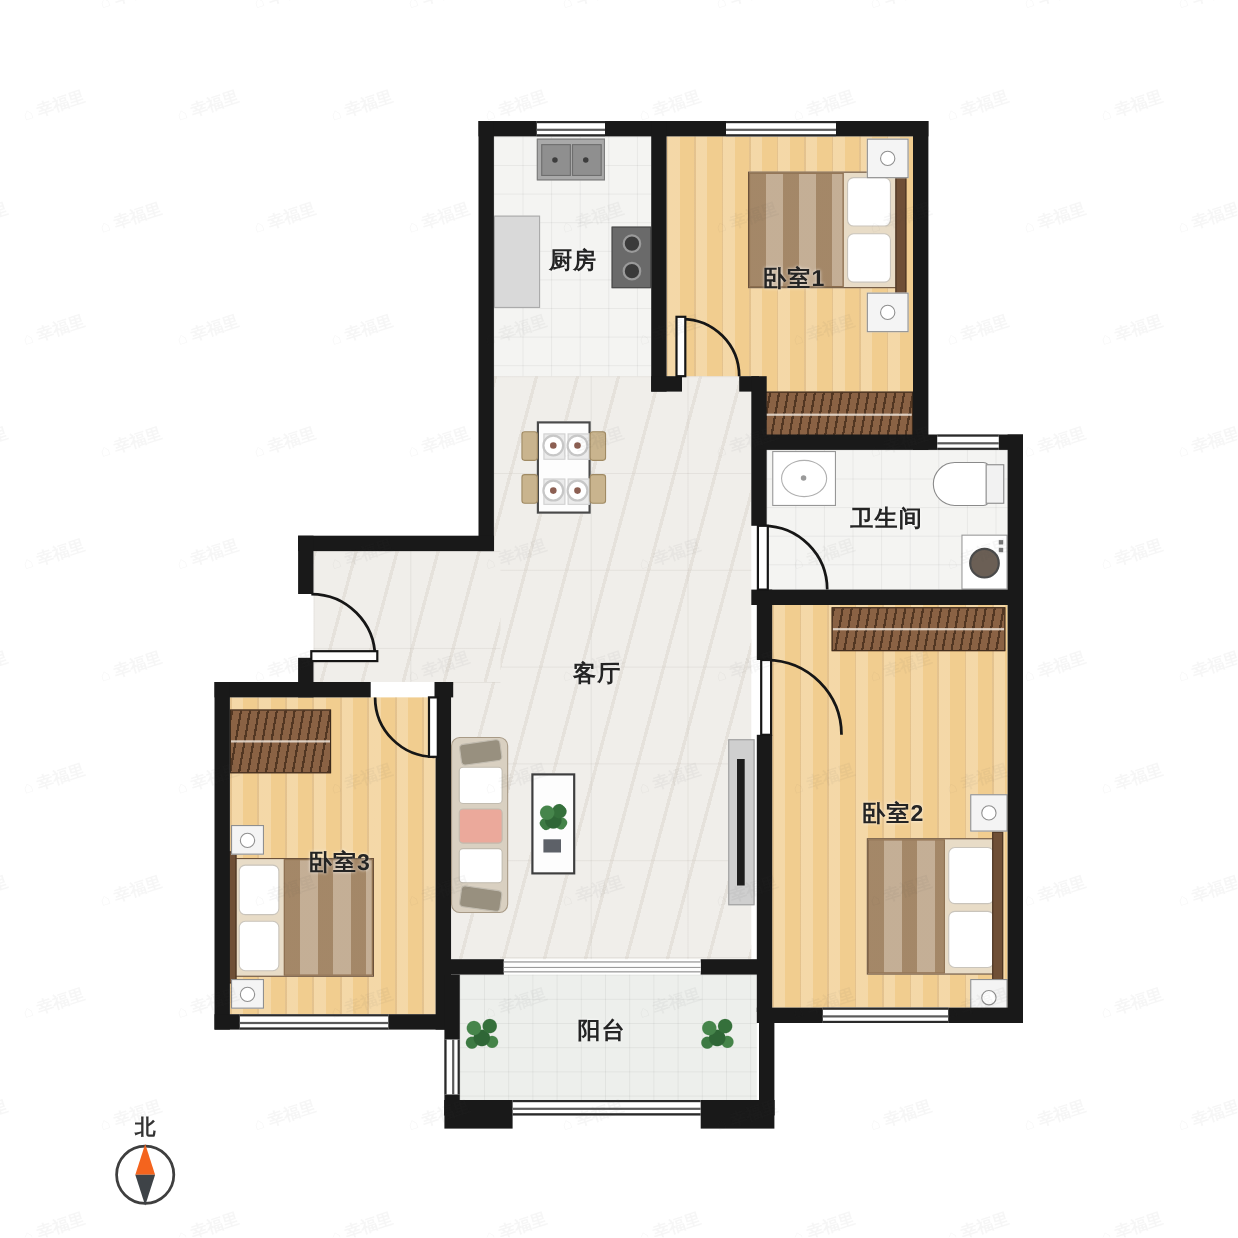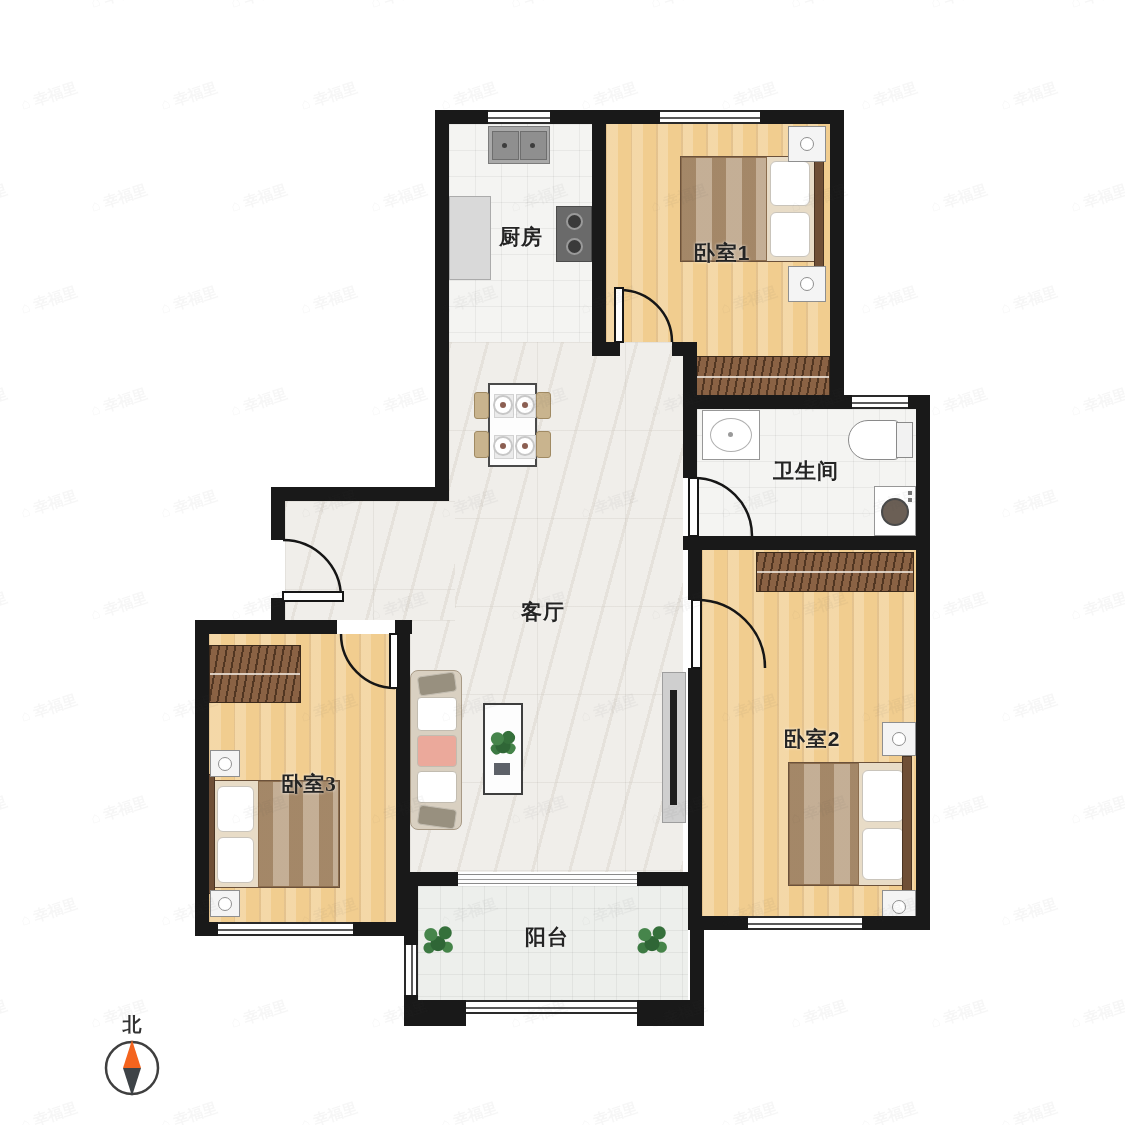--- a/index.html
+++ b/index.html
@@ -235,21 +235,21 @@
   <circle cx="132" cy="1068" r="26" fill="none" stroke="#3f3f3f" stroke-width="2.5"></circle>
   <polygon points="132,1040 141,1068 123,1068" fill="#f4641e"></polygon>
   <polygon points="123,1068 141,1068 132,1096" fill="#3e4347"></polygon>
 </svg>
 
 <div class="room-label" style="left:521px;top:237px;">厨房</div>
 <div class="room-label" style="left:722px;top:253px;">卧室1</div>
 <div class="room-label" style="left:806px;top:471px;">卫生间</div>
 <div class="room-label" style="left:543px;top:612px;">客厅</div>
 <div class="room-label" style="left:812px;top:739px;">卧室2</div>
-<div class="room-label" style="left:309px;top:784px;font-family:Liberation Serif, serif;">卧室3</div>
+<div class="room-label" style="left:309px;top:784px;">卧室3</div>
 <div class="room-label" style="left:547px;top:937px;">阳台</div>
 <div class="north-label" style="left:132px;top:1025px;">北</div>
 
 <div id="wm-layer">
     <div class="wm" style="left: -50px; top: -15px;">⌂ 幸福里</div>
     <div class="wm" style="left: 90px; top: -15px;">⌂ 幸福里</div>
     <div class="wm" style="left: 230px; top: -15px;">⌂ 幸福里</div>
     <div class="wm" style="left: 370px; top: -15px;">⌂ 幸福里</div>
     <div class="wm" style="left: 510px; top: -15px;">⌂ 幸福里</div>
     <div class="wm" style="left: 650px; top: -15px;">⌂ 幸福里</div>

